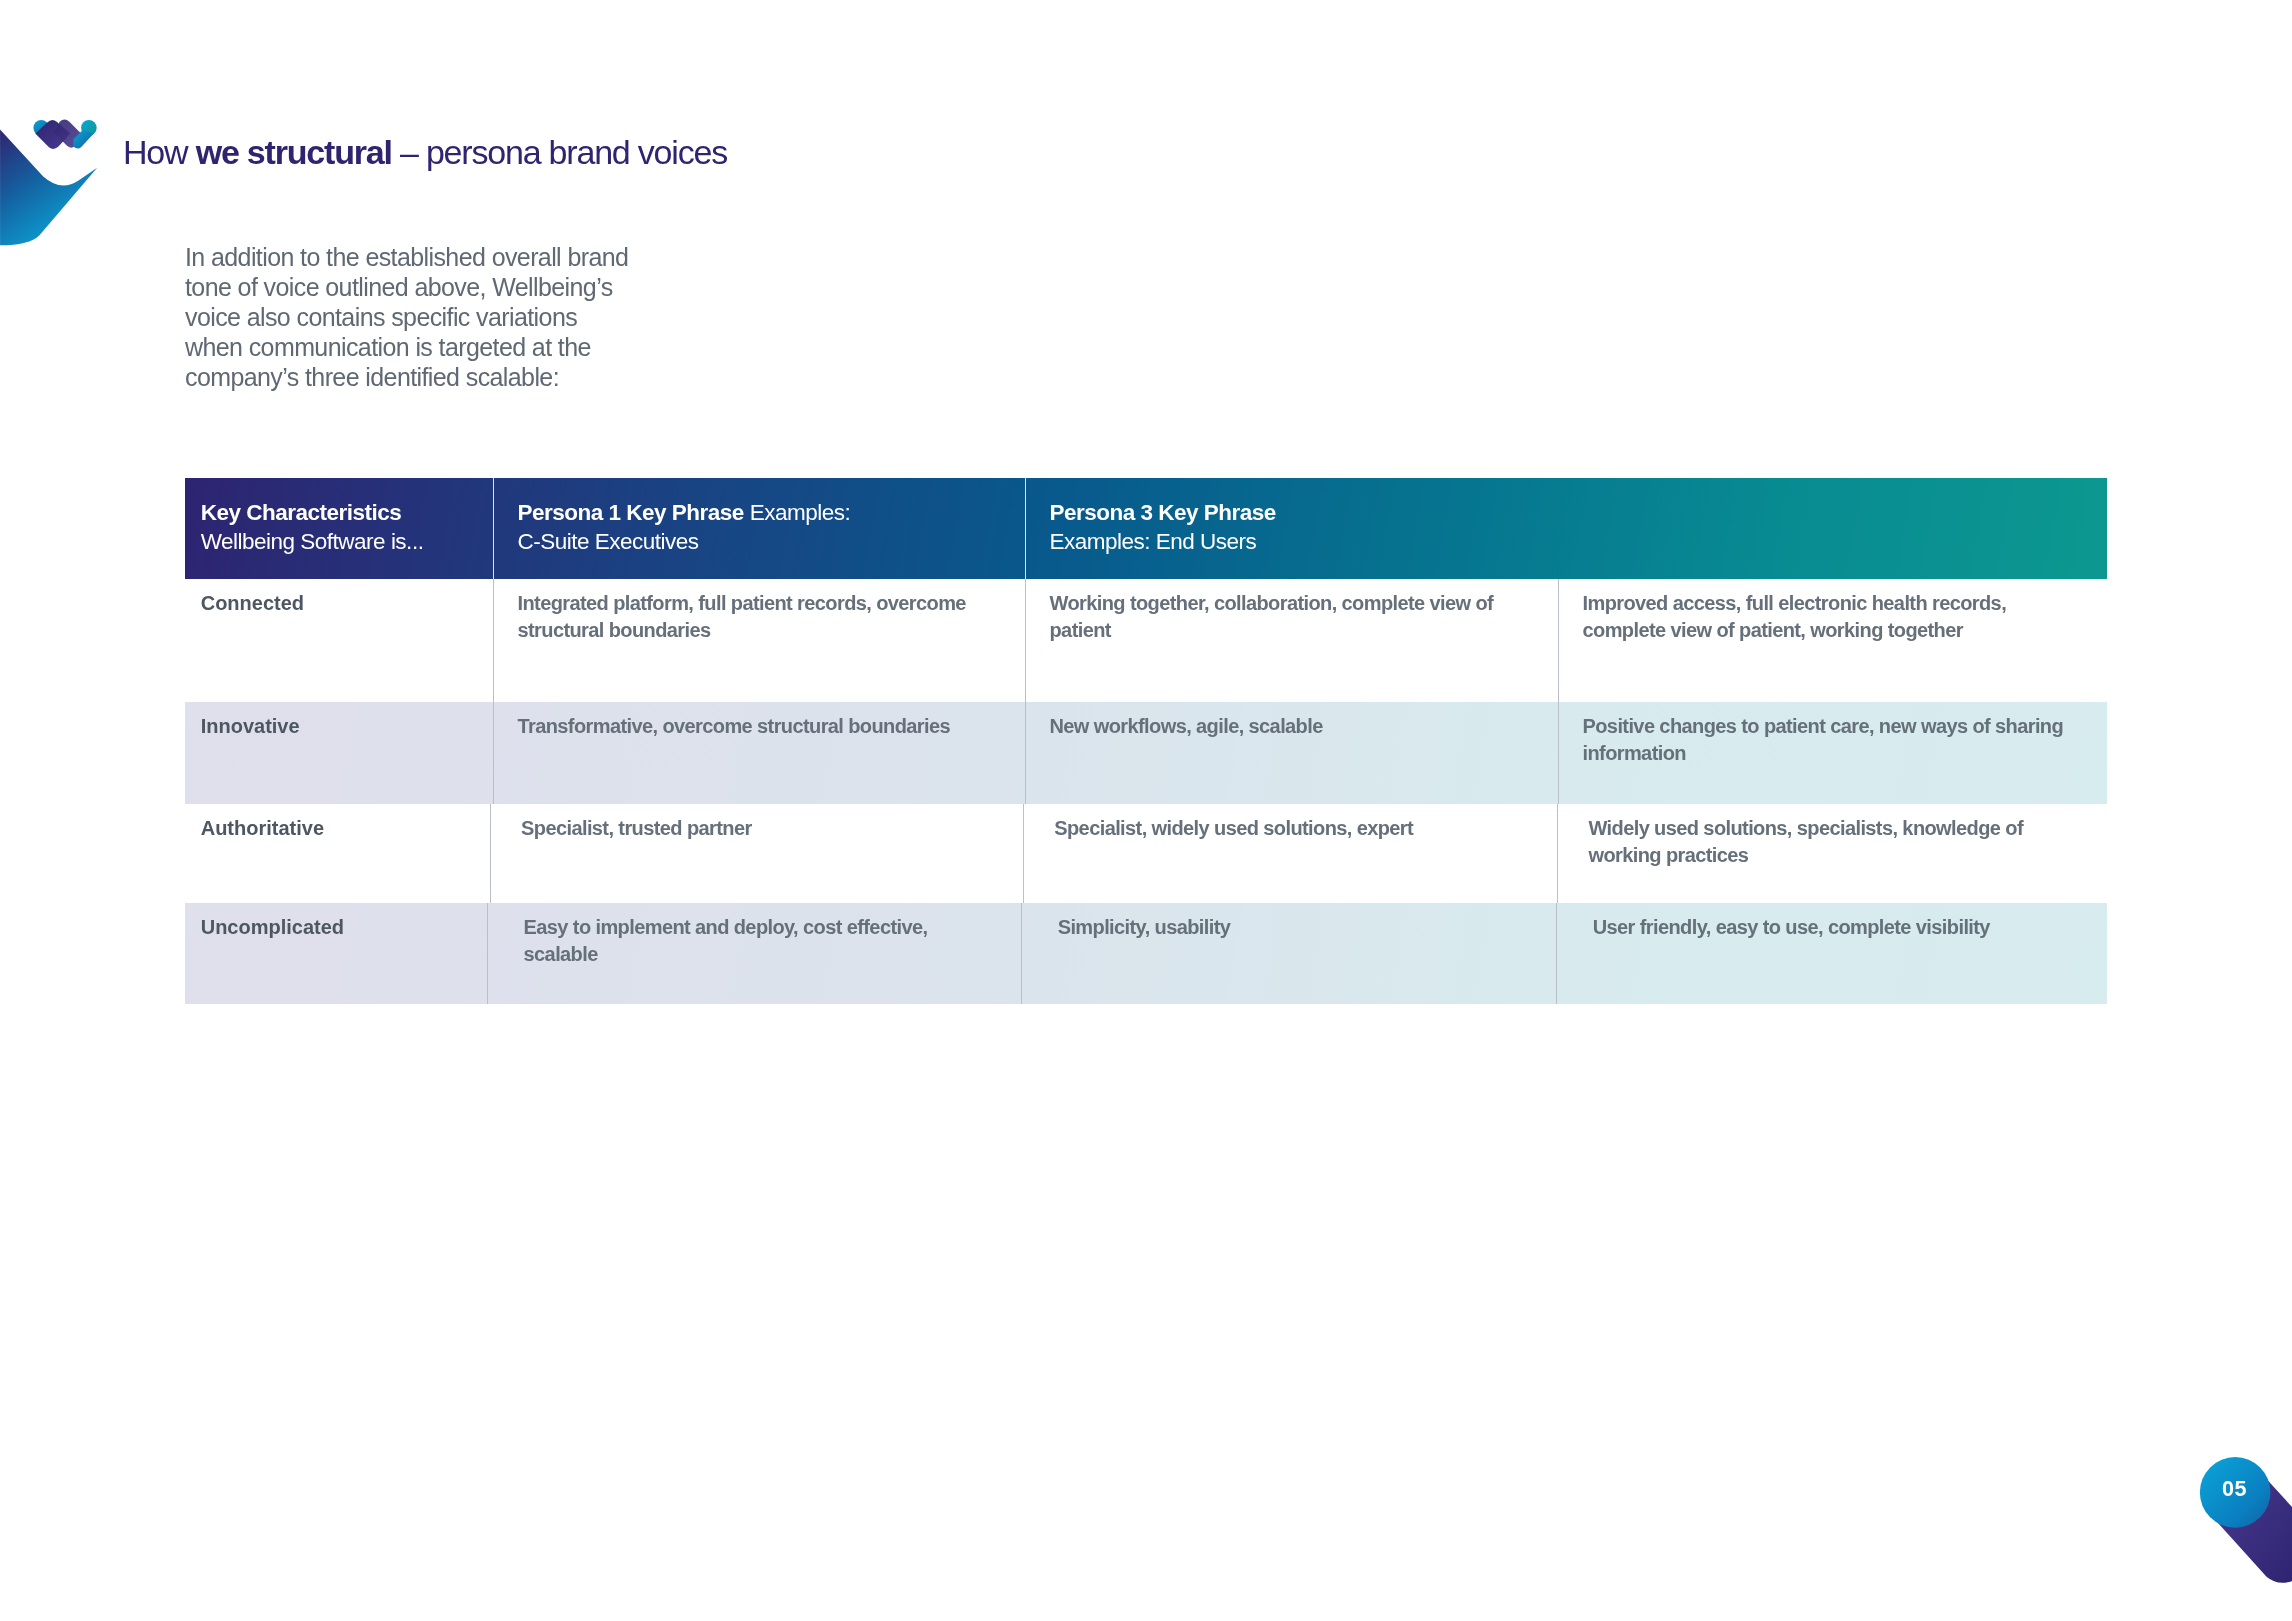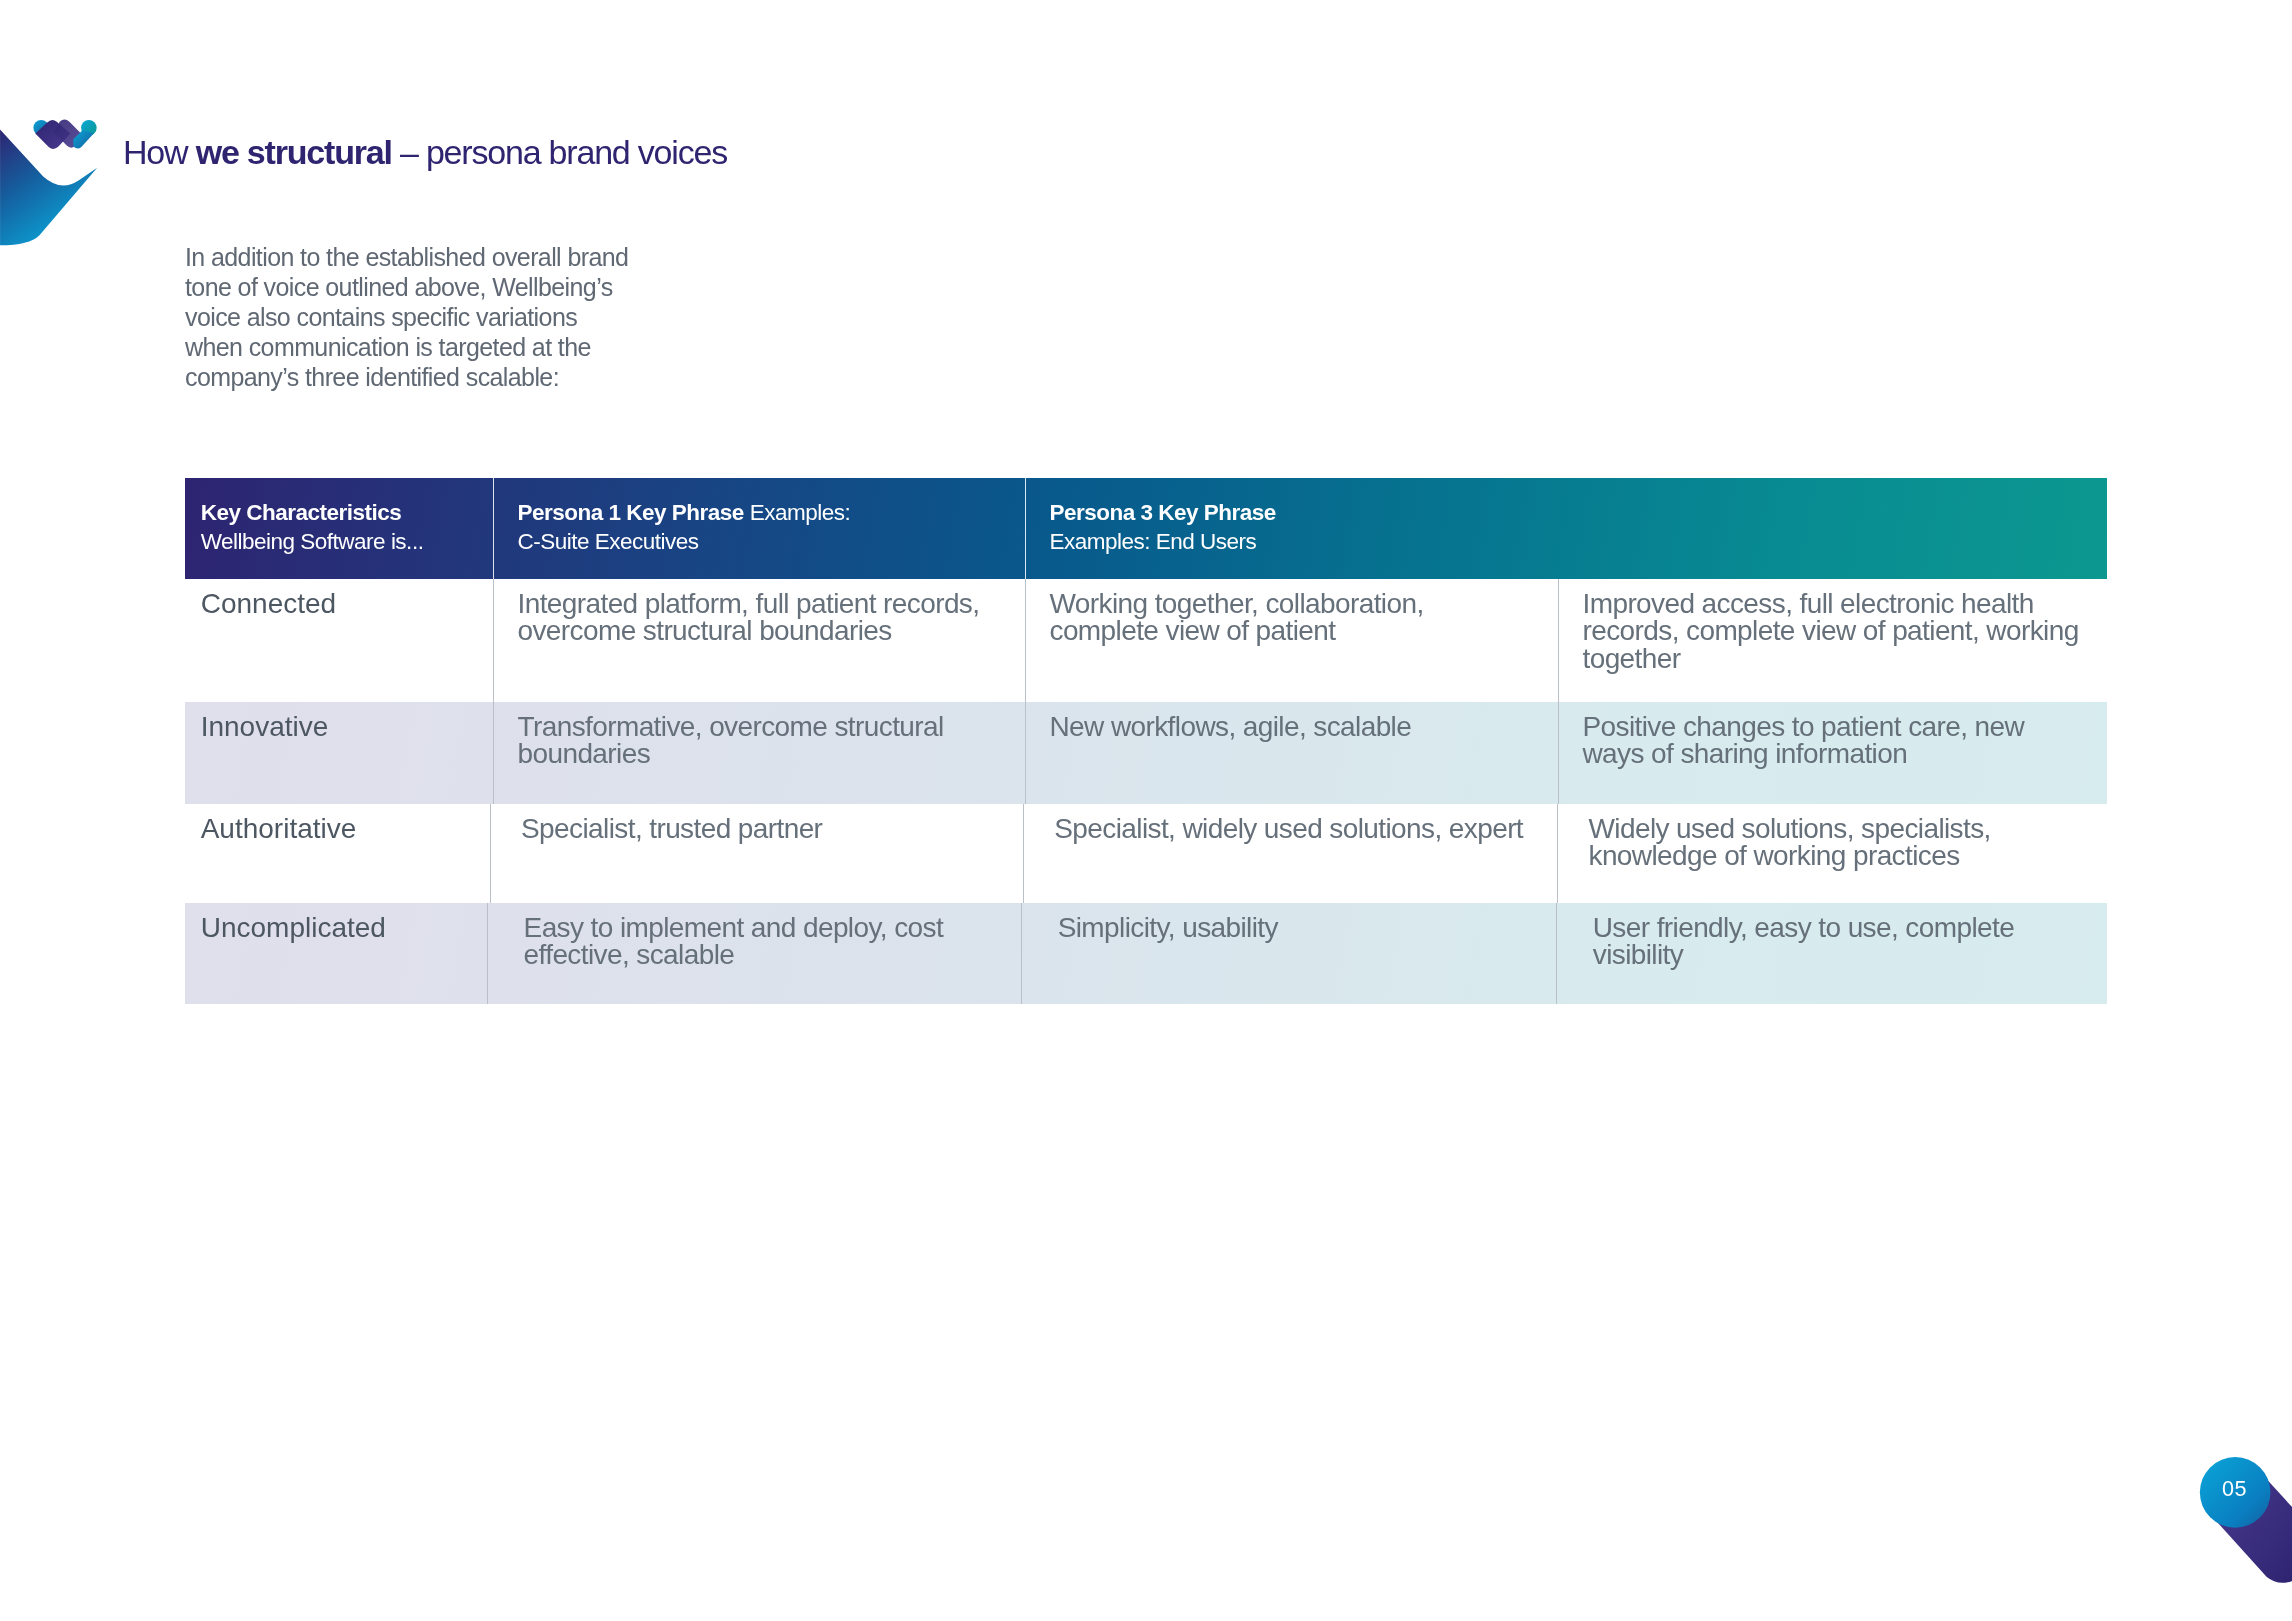--- a/index.html
+++ b/index.html
@@ -34,34 +34,34 @@
   .th .b { font-weight:bold; }
   .c1 { width:309px; }
   .c2 { width:532px; padding-left:23.5px; }
   .c3 { width:533px; padding-left:23.5px; }
   .c4 { width:548px; padding-left:23.5px; }
   .row { display:flex; }
   .row.shaded {
     background:linear-gradient(100deg, #e0dfec 0%, #dbe3ec 40%, #d8eaee 70%, #d7ecee 100%);
   }
   .td {
-    box-sizing:border-box; padding:10.8px 0 0 15.7px; font-size:28px; line-height:27.4px;
-    color:#66707a; letter-spacing:-0.6px; border-right:1.5px solid #b9c0c7;
+    box-sizing:border-box; padding:10.8px 0 0 15.7px; font-size:20px; line-height:27.4px;
+    color:#66707a; letter-spacing:-0.6px; border-right:1.5px solid #b9c0c7;font-weight:bold;
   }
   .td:last-child { border-right:none; }
   .td.key { color:#4d5762; letter-spacing:0; }
   .td.c2, .td.c3, .td.c4 { padding-left:23.5px; padding-right:19.6px; }
   .r1 { height:123px; }
   .r2 { height:102px; }
   .r3 { height:99px;gap:7px; }
   .r4 { height:101px;gap:12px; }
   .page-badge { position:absolute; left:2192px; top:1451px; }
   .page-num {
     position:absolute; left:2199px; top:1476px; width:71px; text-align:center;
-    color:#ffffff; font-size:21.6px; font-weight:normal; letter-spacing:0.5px;
+    color:#ffffff; font-size:21.6px; font-weight:bold; letter-spacing:0.5px;
   }
 </style>
 </head>
 <body>
 
 <svg class="corner-shape" width="108" height="255" viewBox="0 0 110 260">
   <defs>
     <linearGradient id="cg" x1="0" y1="0" x2="0.6" y2="1">
       <stop offset="0" stop-color="#2e2471"></stop>
       <stop offset="0.45" stop-color="#155e9e"></stop>

